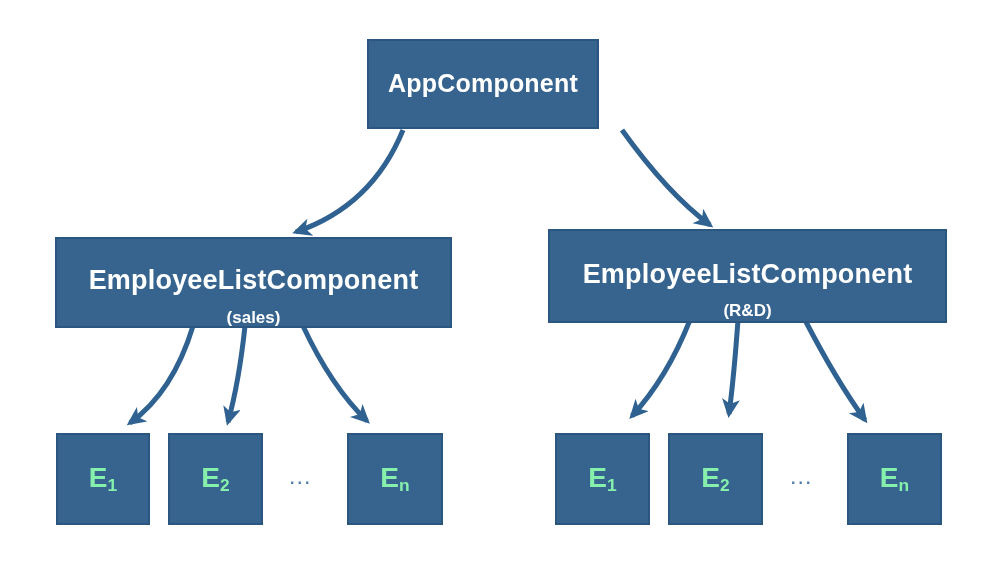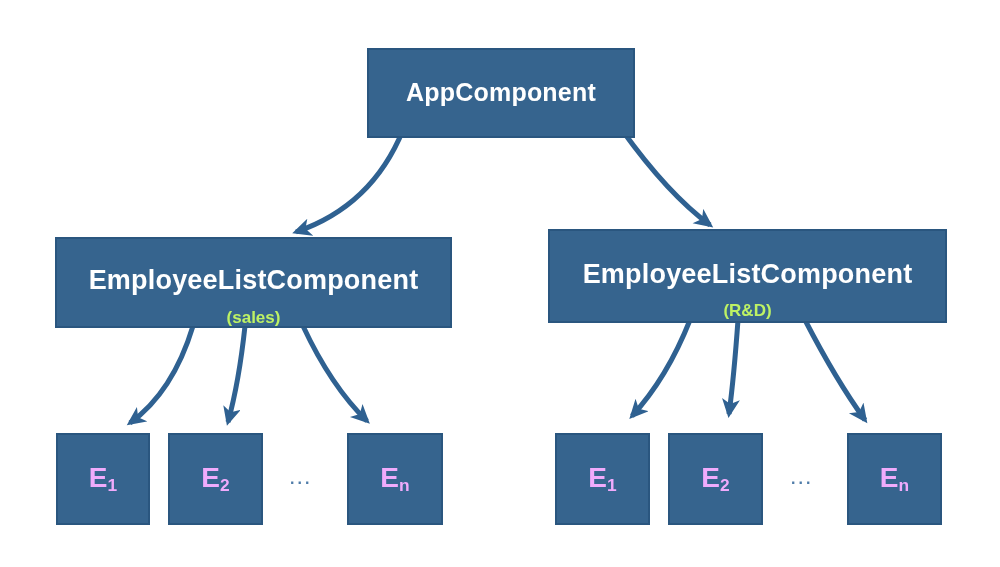--- a/index.html
+++ b/index.html
@@ -37,28 +37,28 @@
     font-weight: 700;
     color: #ffffff;
     line-height: 1.1;
     letter-spacing: 0.2px;
   }
   .root .title { font-size: 25px; }
   .group .title { font-size: 27px; margin-top: 27px; }
   .group .subtitle {
     font-weight: 700;
     font-size: 17px;
-    color: #bef264;
+    color: #ffffff;
     margin-top: 13px;
     line-height: 1;
   }
   .leaf .leaf-label {
     font-weight: 700;
     font-size: 28px;
-    color: #f0abfc;
+    color: #86efac;
     line-height: 1;
   }
   .leaf .sub {
     font-size: 0.62em;
     vertical-align: -0.22em;
     font-weight: 700;
   }
   .dots {
     position: absolute;
     font-weight: 700;
@@ -84,21 +84,21 @@
       <path d="M622,130 Q668,194 710,225" marker-end="url(#ah)"></path>
       <path d="M193,326 Q173,392 130,423" marker-end="url(#ah)"></path>
       <path d="M245,326 Q239,382 228,422" marker-end="url(#ah)"></path>
       <path d="M303,326 Q331,386 367,421" marker-end="url(#ah)"></path>
       <path d="M690,320 Q667,378 632,416" marker-end="url(#ah)"></path>
       <path d="M738,320 Q734,376 729,414" marker-end="url(#ah)"></path>
       <path d="M805,320 Q836,380 865,420" marker-end="url(#ah)"></path>
     </g>
   </svg>
 
-  <div class="box root" style="left:367px; top:48px; width:268px; height:90px;">
+  <div class="box root" style="left:367px; top:39px; width:232px; height:90px;">
     <div class="title">AppComponent</div>
   </div>
 
   <div class="box group" style="left:55px; top:237px; width:397px; height:91px;">
     <div class="title">EmployeeListComponent</div>
     <div class="subtitle">(sales)</div>
   </div>
 
   <div class="box group" style="left:548px; top:229px; width:399px; height:94px;">
     <div class="title">EmployeeListComponent</div>

